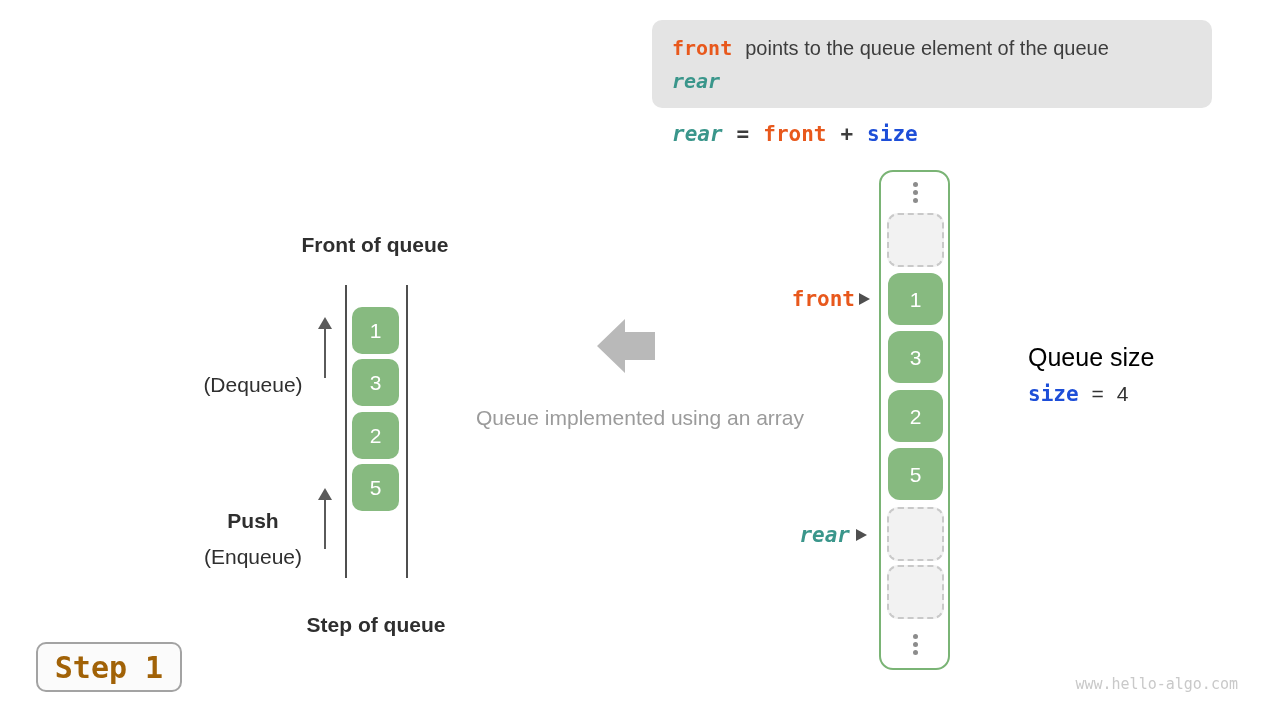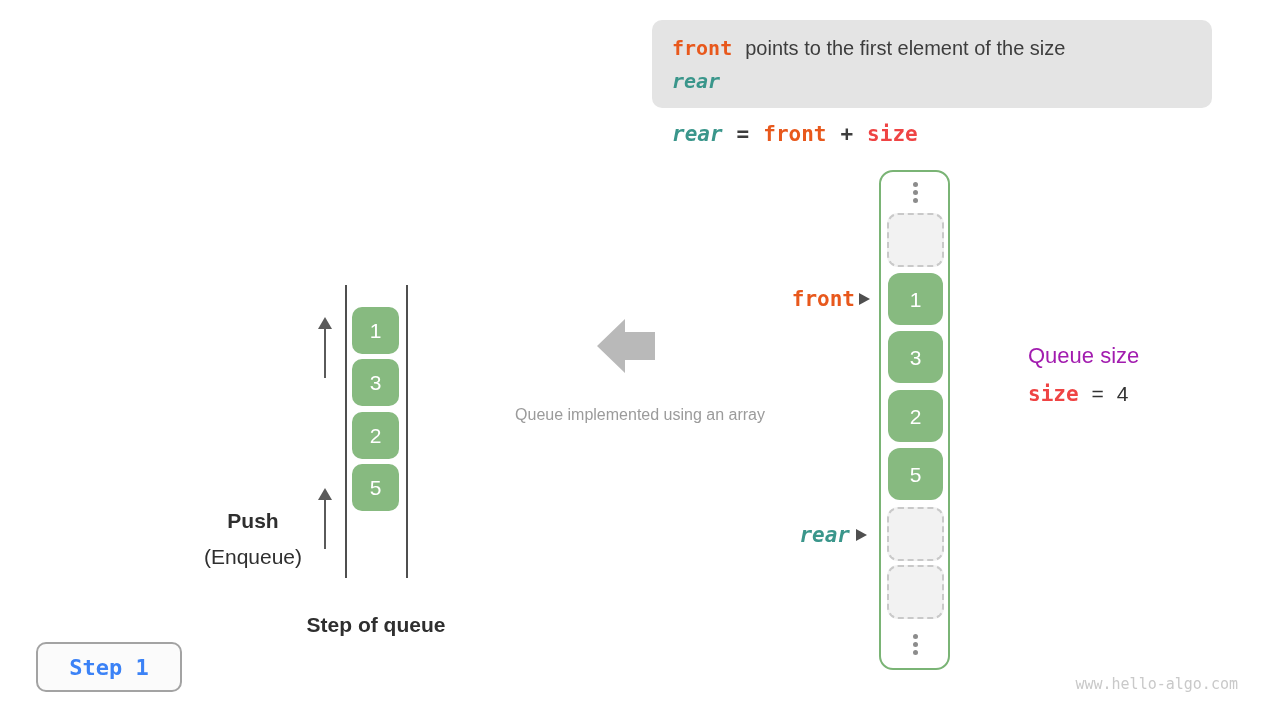--- a/index.html
+++ b/index.html
@@ -5,21 +5,21 @@
   html,body{margin:0;padding:0;background:#fff;}
   #stage{
     position:relative;width:1280px;height:720px;background:#ffffff;
     font-family:"Liberation Sans", sans-serif;overflow:hidden;
   }
   .abs{position:absolute;}
   .mono{font-family:"DejaVu Sans Mono", monospace;font-weight:bold;}
   .dark{color:#3d3d3d;}
   .c-front{color:#e8581c;}
   .c-rear{color:#3a968b;font-style:italic;}
-  .c-size{color:#ef4444;}
+  .c-size{color:#1d4ed8;}
 
   
   .info-box{
     left:652px;top:20px;width:560px;height:88px;background:#e4e4e4;border-radius:10px;
     display:flex;flex-direction:column;justify-content:center;gap:9px;padding-left:20px;box-sizing:border-box;
   }
   .info-line{display:flex;align-items:baseline;gap:13px;font-size:20px;color:#3d3d3d;}
   .info-line .kw{font-size:20px;}
 
   
@@ -31,85 +31,87 @@
   .vline{width:2px;background:#4f4f4f;}
   .lcell{
     left:352px;width:47px;height:47px;border-radius:10px;background:#87ba80;
     color:#fff;font-size:21px;display:flex;align-items:center;justify-content:center;line-height:1;
   }
   .up-arrow{width:16px;display:flex;flex-direction:column;align-items:center;}
   .up-arrow .head{width:0;height:0;border-left:7px solid transparent;border-right:7px solid transparent;border-bottom:12px solid #5a5a5a;}
   .up-arrow .shaft{width:2px;background:#5a5a5a;flex:1;}
 
   
-  .caption{left:440px;top:405px;width:400px;text-align:center;font-size:16px;color:#9b9b9b;line-height:1.2;}
+  .caption{left:440px;top:405px;width:400px;text-align:center;font-size:21px;color:#9b9b9b;line-height:1.2;}
 
   
   .rcontainer{left:879px;top:170px;width:71px;height:500px;border:2px solid #7ab475;border-radius:14px;background:#fff;box-sizing:border-box;}
   .rcell{
     left:888px;width:55px;height:52px;border-radius:12px;background:#87ba80;
     color:#fff;font-size:21px;display:flex;align-items:center;justify-content:center;line-height:1;
   }
   .dcell{
     left:887px;width:57px;height:54px;border-radius:11px;background:#f2f2f2;border:2px dashed #c9c9c9;box-sizing:border-box;
   }
   .dots{display:flex;flex-direction:column;gap:3px;align-items:center;}
   .dots i{width:5px;height:5px;border-radius:50%;background:#8c8c8c;}
   .ptr-label{width:150px;text-align:right;font-size:21px;line-height:1;}
   .ptr-arrow{width:0;height:0;border-top:6px solid transparent;border-bottom:6px solid transparent;border-left:11px solid #4f4f4f;}
 
   
-  .qs-title{left:1028px;top:345px;font-size:22px;color:#a21caf;line-height:1;}
+  .qs-title{left:1028px;top:345px;font-size:25px;color:#000000;line-height:1;}
   .qs-line{left:1028px;top:383px;display:flex;align-items:baseline;gap:13px;font-size:21px;line-height:1;color:#333;}
 
   
   .step-badge{
     left:36px;top:642px;width:146px;height:50px;border:2px solid #a3a3a3;border-radius:10px;background:#fbfbfb;
-    display:flex;align-items:center;justify-content:center;color:#3b82f6;font-size:22px;box-sizing:border-box;
+    display:flex;align-items:center;justify-content:center;color:#a16207;font-size:30px;box-sizing:border-box;
   }
 
   
   .watermark{left:1018px;top:677px;width:220px;text-align:right;font-family:"DejaVu Sans Mono", monospace;font-size:15px;color:#c9c9c9;font-weight:normal;line-height:1;}
 </style>
 </head>
 <body>
 
 <div id="stage">
 
   <div class="abs info-box">
     <div class="info-line">
       <span class="mono kw c-front">front</span>
-      <span>points to the first element of the size</span>
+      <span>points to the queue element of the queue</span>
     </div>
     <div class="info-line">
       <span class="mono kw c-rear">rear</span>
     </div>
   </div>
 
   <div class="abs formula mono">
     <span class="c-rear">rear</span>
     <span class="dark">=</span>
     <span class="c-front">front</span>
     <span class="dark">+</span>
     <span class="c-size">size</span>
   </div>
 
+  <div class="abs h-label" style="left:275px;top:234px;width:200px;">Front of queue</div>
 
   <div class="abs vline" style="left:345px;top:285px;height:293px;"></div>
   <div class="abs vline" style="left:406px;top:285px;height:293px;"></div>
 
   <div class="abs lcell" style="top:307px;">1</div>
   <div class="abs lcell" style="top:359px;">3</div>
   <div class="abs lcell" style="top:412px;">2</div>
   <div class="abs lcell" style="top:464px;">5</div>
 
   <div class="abs up-arrow" style="left:317px;top:317px;height:61px;">
     <span class="head"></span>
       <span class="shaft"></span>
   </div>
+  <div class="abs sub-label" style="left:153px;top:374px;width:200px;">(Dequeue)</div>
 
   <div class="abs up-arrow" style="left:317px;top:488px;height:61px;">
     <span class="head"></span>
       <span class="shaft"></span>
   </div>
   <div class="abs h-label" style="left:153px;top:510px;width:200px;">Push</div>
   <div class="abs sub-label" style="left:153px;top:546px;width:200px;">(Enqueue)</div>
 
   <div class="abs h-label" style="left:276px;top:614px;width:200px;">Step of queue</div>
 

